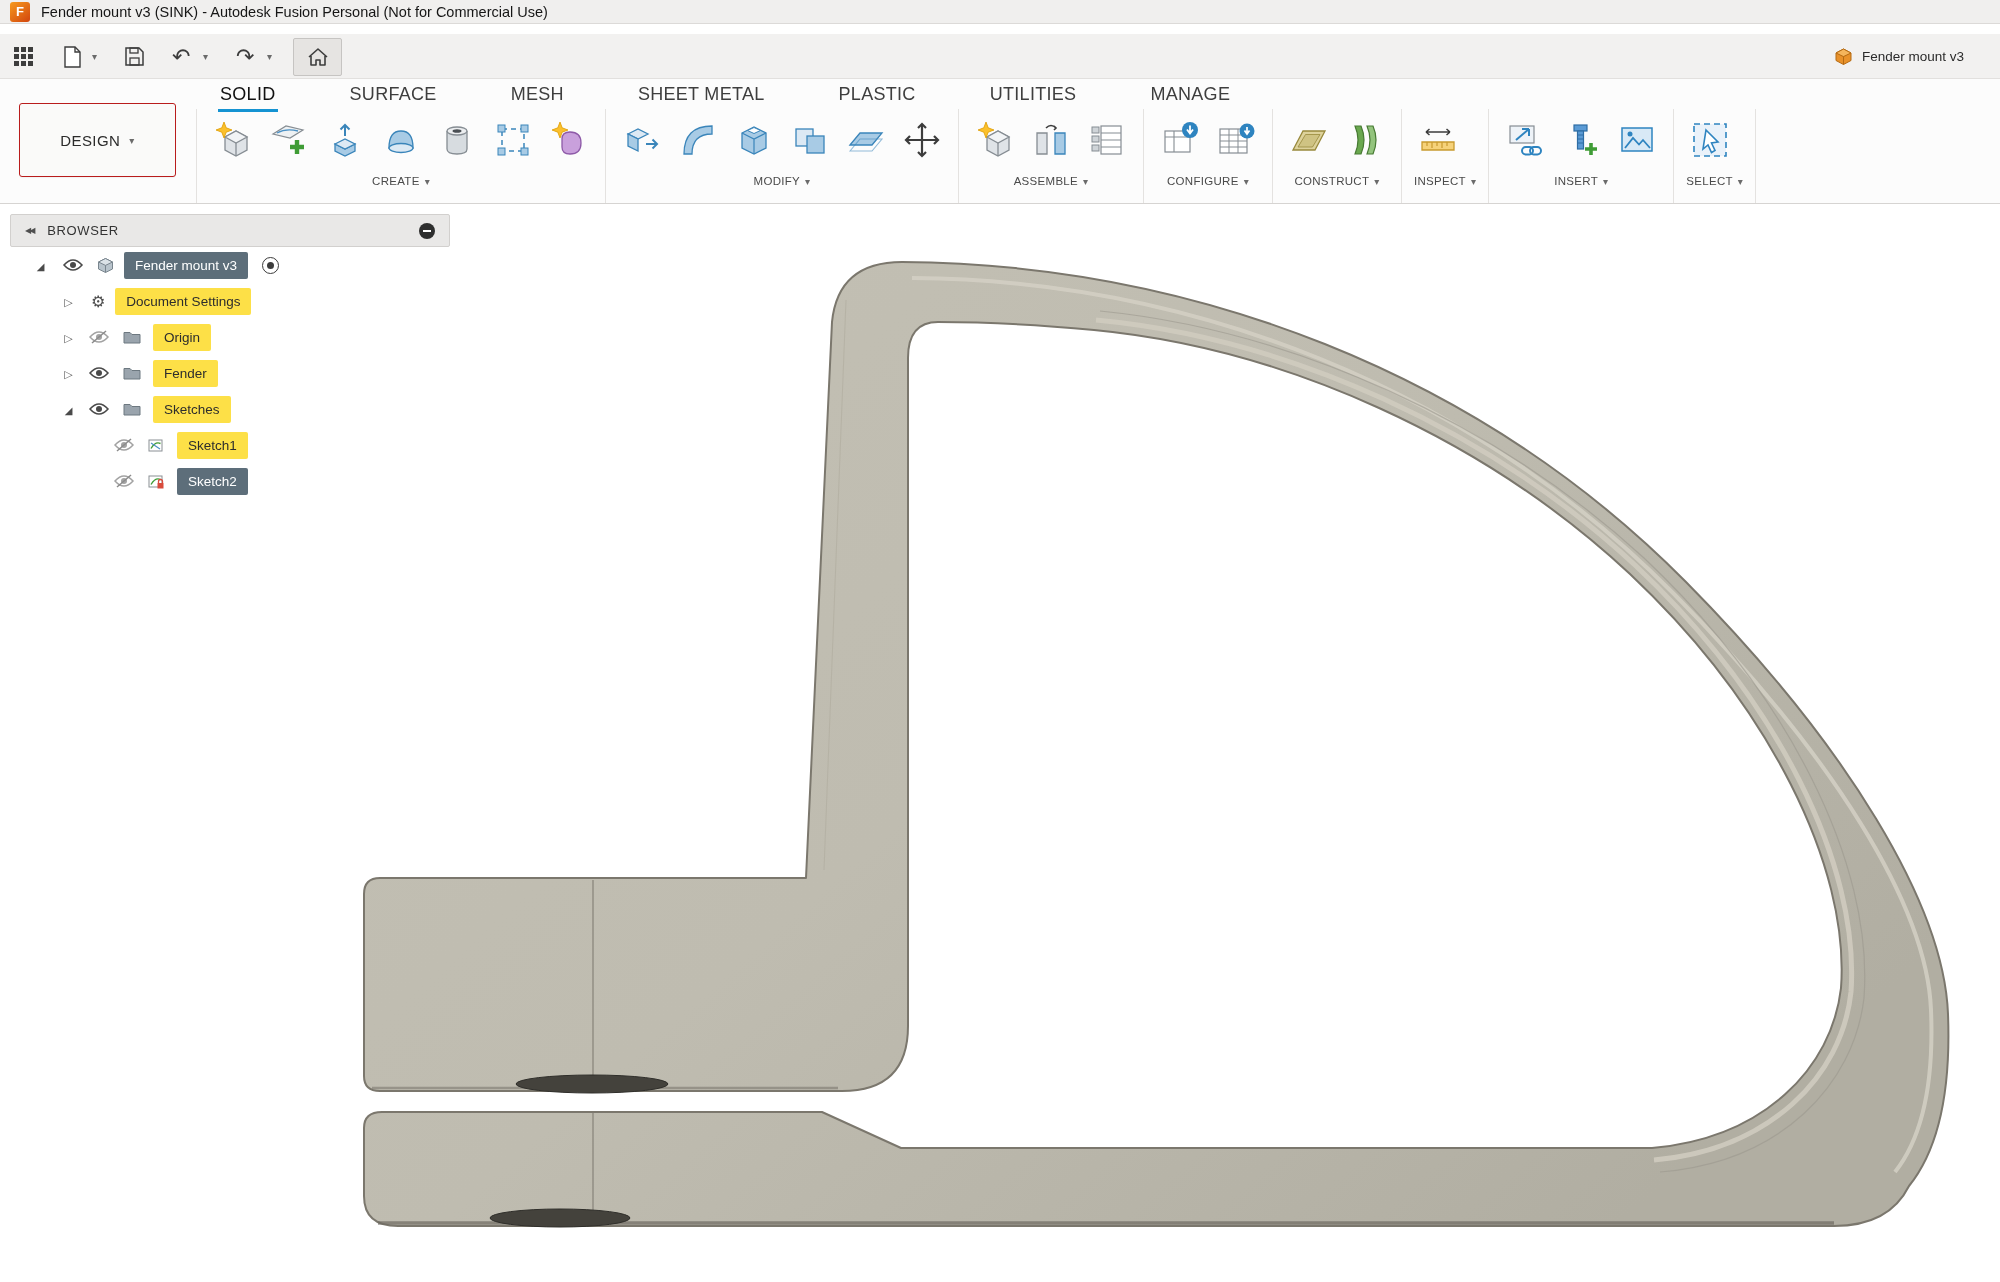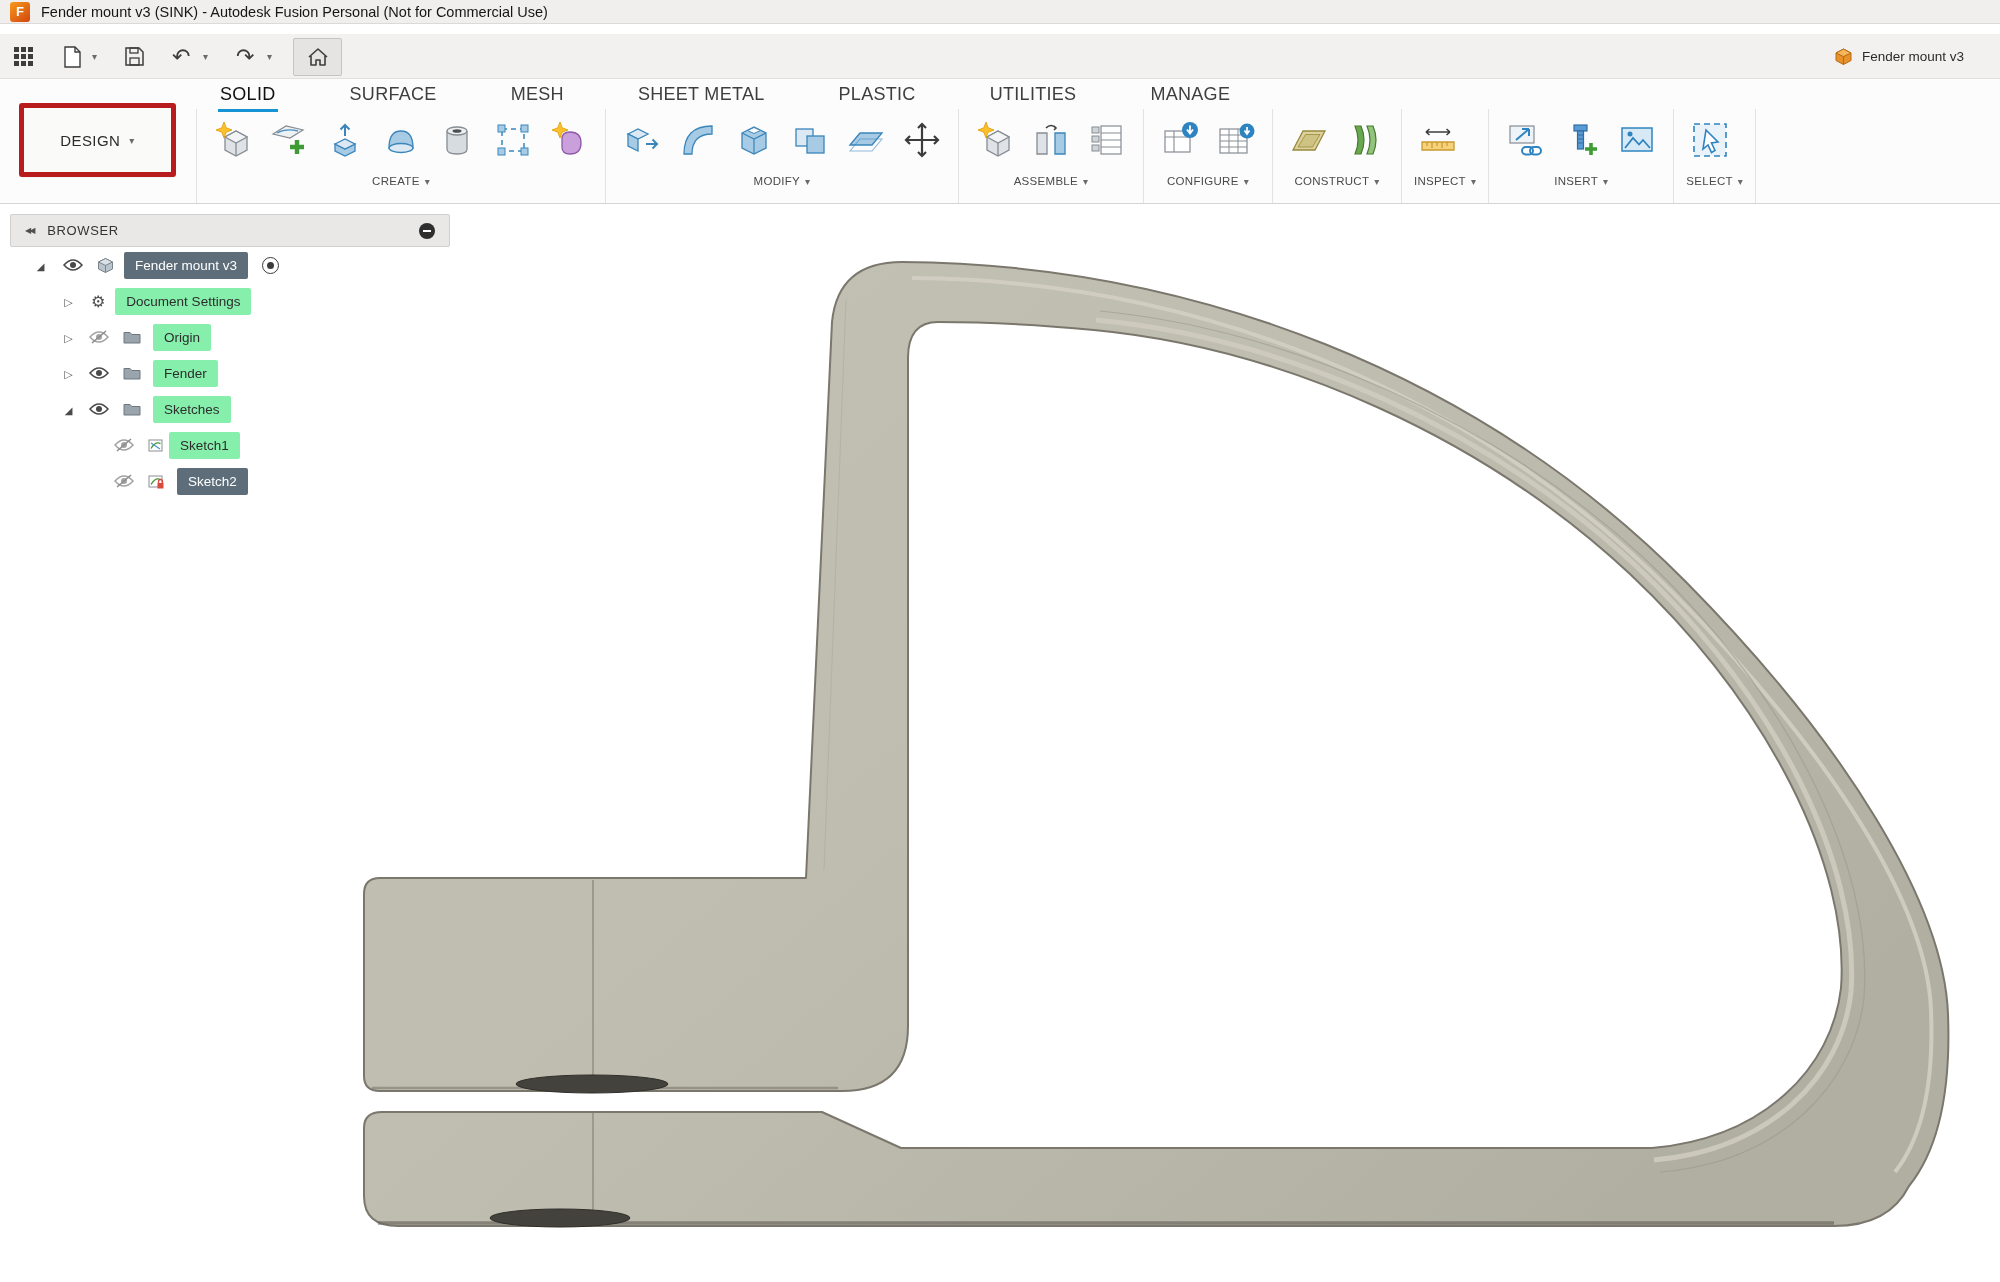--- a/index.html
+++ b/index.html
@@ -22,21 +22,21 @@
   .caret{font-size:10px;color:#6b6b6b}
   .caret::after{content:"▾"}
   .glyph-undo::after{content:"↶";font-size:22px;color:#3d3d3d}
   .glyph-redo::after{content:"↷";font-size:22px;color:#3d3d3d}
   .home-box{position:absolute;left:293px;top:4px;width:49px;height:38px;background:#e6e4e2;
     border:1px solid #c6c4c2;border-radius:2px;display:flex;align-items:center;justify-content:center}
   .doc-badge{position:absolute;right:36px;top:0;height:45px;display:flex;align-items:center;gap:9px;font-size:13.5px;color:#2b2b2b}
 
   
   .ribbon{position:absolute;top:79px;left:0;right:0;height:125px;background:#fcfcfc;border-bottom:1px solid #d6d4d2}
-  .design-btn{position:absolute;left:19px;top:24px;width:157px;height:74px;border:5px solid #b91c1c;
+  .design-btn{position:absolute;left:19px;top:24px;width:157px;height:74px;border:1px solid #b91c1c;
     border-radius:3px;background:#fafaf9;display:flex;align-items:center;justify-content:center;gap:9px;
     font-size:15px;color:#2b2b2b;letter-spacing:.4px;cursor:pointer;box-shadow:0 1px 1px rgba(0,0,0,.04)}
   .tabs{position:absolute;left:218px;top:0;height:33px;display:flex;gap:70px;align-items:stretch}
   .tab{display:flex;align-items:center;font-size:18px;color:#3e3e3e;letter-spacing:.3px;
     border-bottom:3px solid transparent;padding:0 2px;cursor:pointer}
   .tab.active{color:#111;border-bottom-color:#1593d2}
   .groups{position:absolute;left:196px;top:30px;display:flex;align-items:flex-start}
   .group{display:flex;flex-direction:column;padding:0 12px;border-right:1px solid #e4e2e0;min-height:94px}
   .group:first-child{border-left:1px solid #e4e2e0}
   .gicons{display:flex;gap:8px;height:62px;align-items:center}
@@ -54,21 +54,21 @@
   .collapse-arrows{font-size:8px;color:#4f4f4f;letter-spacing:-2px;cursor:pointer}
   .collapse-arrows::after{content:"◀◀"}
   .btitle{font-size:13px;color:#333;letter-spacing:.6px;flex:1}
   .minus-circle{width:16px;height:16px;border-radius:50%;background:#2e2e2e;display:flex;
     align-items:center;justify-content:center;cursor:pointer}
   .minus-circle::after{content:"";width:8px;height:2px;background:#fff}
   .brow{height:36px;display:flex;align-items:center;cursor:default}
   .tw{width:13px;display:inline-block;text-align:center;cursor:pointer}
   .tw-c::after{content:"▷";font-size:11px;color:#5a5a5a}
   .tw-e::after{content:"◢";font-size:10px;color:#4a4a4a}
-  .pill{height:27px;line-height:27px;padding:0 11px;border-radius:2px;background:#86efac;
+  .pill{height:27px;line-height:27px;padding:0 11px;border-radius:2px;background:#fde047;
     font-size:13.5px;color:#2d2d2d;white-space:nowrap;cursor:pointer}
   .pill.sel{background:#5d6e7a;color:#fff}
   .radio{width:17px;height:17px;border:1.6px solid #3c3c3c;border-radius:50%;display:flex;
     align-items:center;justify-content:center;cursor:pointer}
   .radio::after{content:"";width:7px;height:7px;border-radius:50%;background:#3c3c3c}
   .iico{display:inline-flex;align-items:center;justify-content:center}
 </style>
 </head>
 <body>
 
@@ -541,21 +541,21 @@
             <path d="M3 13 L17 1" stroke="#8b8b8b" stroke-width="1.5"></path>
           </svg>
       </span>
       <span class="iico" style="margin-left:14px">
         <svg width="17" height="17" viewBox="0 0 17 17">
             <rect x="1" y="3" width="13" height="11" fill="#fff" stroke="#8a8f94"></rect>
             <path d="M3 11.5 Q7.5 4 12.5 6.5" fill="none" stroke="#3f9c35" stroke-width="1.4"></path>
             <path d="M3 6 L12 12" stroke="#4a90c4" stroke-width="1.1"></path>
           </svg>
       </span>
-      <span class="pill" style="margin-left:4px">Sketch1</span>
+      <span class="pill" style="margin-left:12px">Sketch1</span>
     </div>
 
     <div class="brow">
       <span class="iico" style="margin-left:104px">
         <svg width="20" height="14" viewBox="0 0 20 14">
             <path d="M1 7 Q10 -3 19 7 Q10 17 1 7 Z" fill="none" stroke="#a3a3a3" stroke-width="1.5"></path>
             <circle cx="10" cy="7" r="3" fill="#a3a3a3"></circle>
             <path d="M3 13 L17 1" stroke="#8b8b8b" stroke-width="1.5"></path>
           </svg>
       </span>

